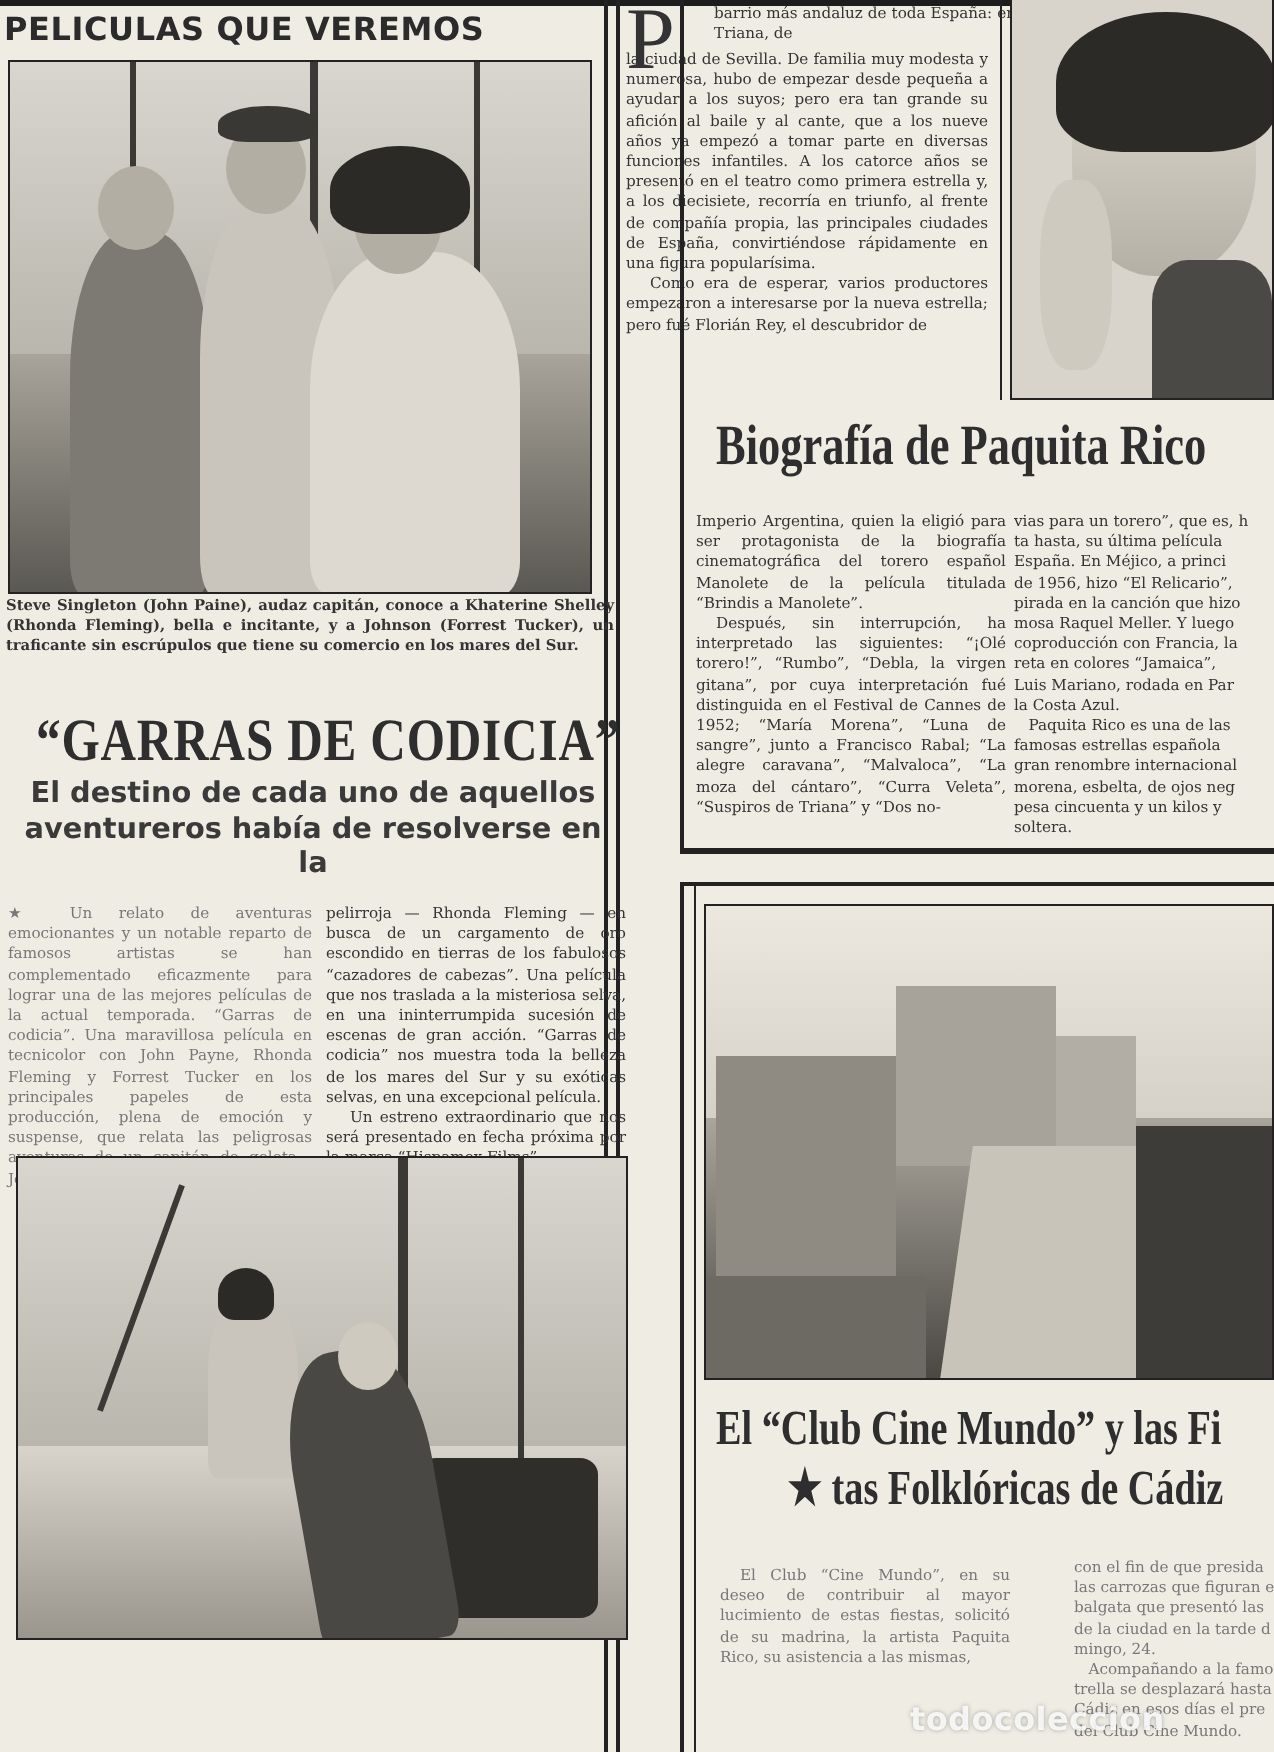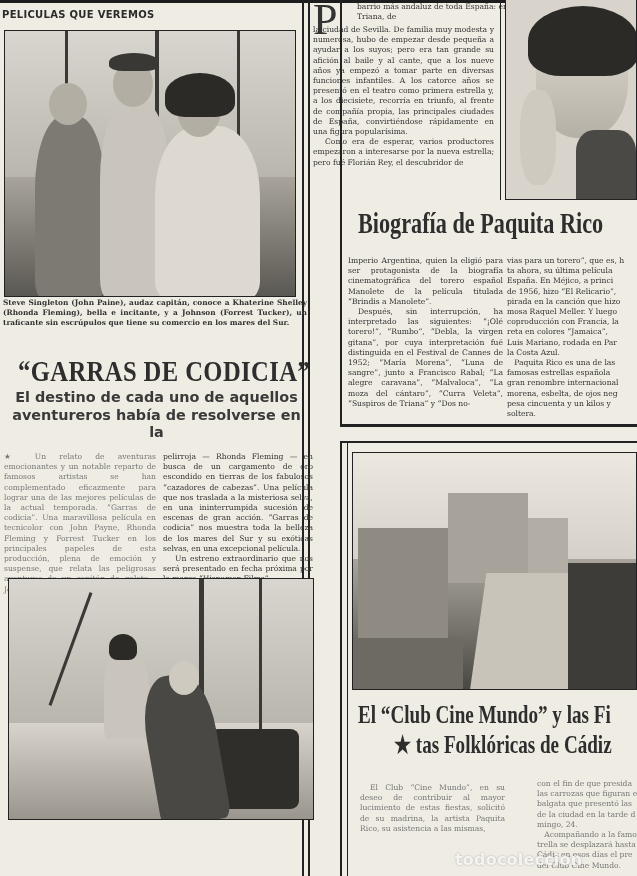--- a/index.html
+++ b/index.html
@@ -13,21 +13,21 @@
   .page {
     position: absolute; left: 0; top: 0; width: 637px; height: 876px;
     background: #efece3;
   }
   .topbar { position:absolute; left:0; top:0; width:637px; height:3px; background:#1d1d1d; }
 
   
   .section-header {
     position:absolute; left:2px; top:2px; width:300px; height:26px;
     font-family: "DejaVu Sans", sans-serif; font-weight: 700;
-    font-size: 10px; letter-spacing: 0.3px; color:#2b2b2b; line-height:26px;
+    font-size: 16px; letter-spacing: 0.3px; color:#2b2b2b; line-height:26px;
   }
   .photo { position:absolute; background: #8a8a8a; overflow:hidden; border:1.5px solid #222; }
   .photo .sky { position:absolute; left:0; top:0; right:0; height:55%; background: linear-gradient(#d9d6cf, #b9b6ae); }
   .photo .ground { position:absolute; left:0; bottom:0; right:0; height:45%; background: linear-gradient(#8f8c85, #3e3c38); }
   .photo .mast { position:absolute; width:3px; background:#3a3936; }
   .photo .figure { position:absolute; border-radius: 40% 40% 10% 10%; background:#5c5a55; }
   .photo .figure.light { background:#c9c5bc; }
   .photo .head { position:absolute; border-radius:50%; background:#b3aea3; }
   .photo .hair { position:absolute; border-radius:50% 50% 30% 30%; background:#2c2a27; }
 
@@ -178,21 +178,21 @@
     <div class="hand"></div>
   </div>
 
   <div class="title-bio">Biografía de Paquita Rico</div>
   <div class="body-col" id="bio-col2">
     <p>Imperio Argentina, quien la eligió para ser protagonista de la biografía cinematográfica del torero español Manolete de la película titulada “Brindis a Manolete”.</p>
     <p style="text-indent:10px;">Después, sin interrupción, ha interpretado las siguientes: “¡Olé torero!”, “Rumbo”, “Debla, la virgen gitana”, por cuya interpretación fué distinguida en el Festival de Cannes de 1952; “María Morena”, “Luna de sangre”, junto a Francisco Rabal; “La alegre caravana”, “Malvaloca”, “La moza del cántaro”, “Curra Veleta”, “Suspiros de Triana” y “Dos no-</p>
   </div>
   <div class="body-col" id="bio-col3">
     <div>vias para un torero”, que es, h</div>
-    <div>ta ahora, su última película</div>
+    <div>ta hasta, su última película</div>
     <div>España. En Méjico, a princi</div>
     <div>de 1956, hizo “El Relicario”,</div>
     <div>pirada en la canción que hizo</div>
     <div>mosa Raquel Meller. Y luego</div>
     <div>coproducción con Francia, la</div>
     <div>reta en colores “Jamaica”,</div>
     <div>Luis Mariano, rodada en Par</div>
     <div>la Costa Azul.</div>
     <div style="white-space:pre;">   Paquita Rico es una de las</div>
     <div>famosas estrellas española</div>

